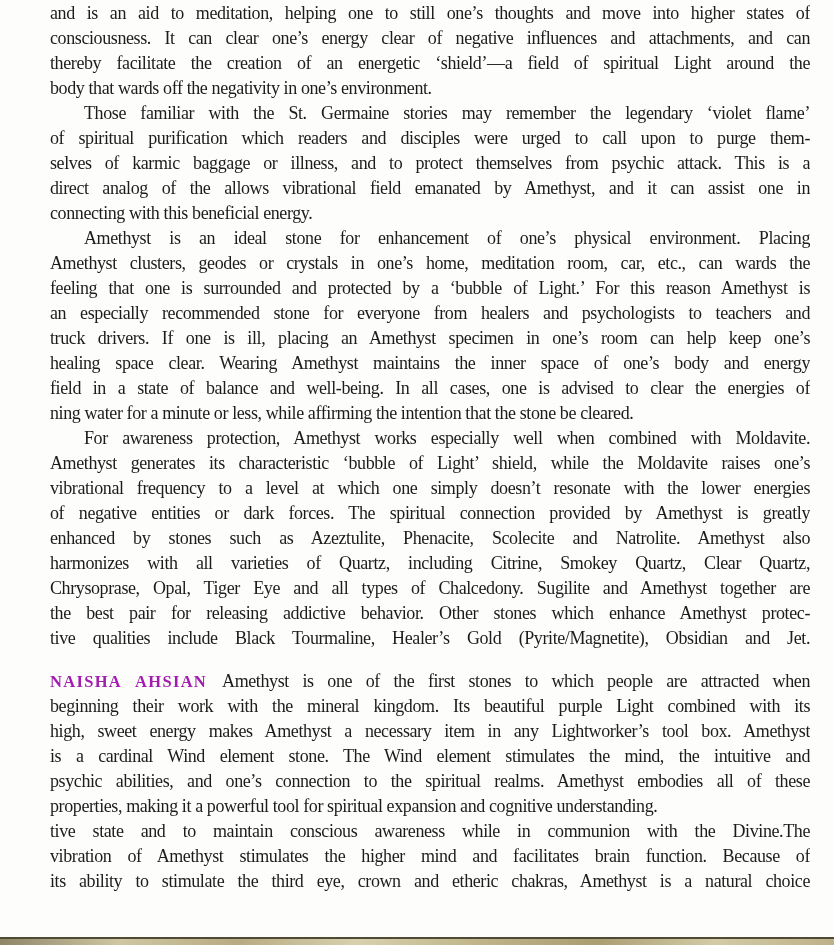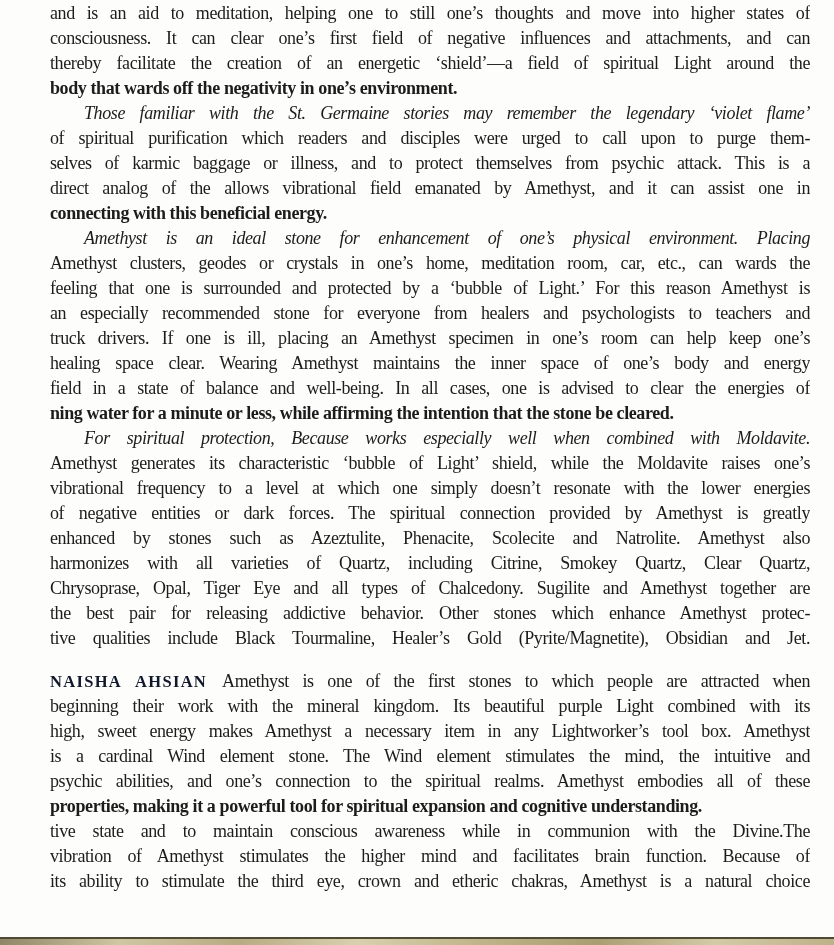--- a/index.html
+++ b/index.html
@@ -34,23 +34,22 @@
     font-size: 18px;
     letter-spacing: -0.4px;
     overflow: hidden;
     text-align: justify;
     text-align-last: justify;
     white-space: nowrap;
   }
   .line.ragged {
     text-align: left;
     text-align-last: left;
-    font-weight: bold;
   }
-  .line.indent { padding-left: 34px; font-style: italic; }
+  .line.indent { padding-left: 34px; }
   .section-head {
     font-weight: bold;
     letter-spacing: 1.3px;
     font-size: 16.5px;
     margin-right: 15px;
   }
   .photo-strip {
     position: absolute;
     left: 0;
     right: 0;
@@ -58,21 +57,21 @@
     height: 8px;
   }
 </style>
 </head>
 <body style="background: rgb(253, 253, 252);">
 
 <div class="page">
   <div class="text-col" id="text-col" style="color: rgb(28, 28, 28);">
       <div class="para">
         <div class="line">and is an aid to meditation, helping one to still one’s thoughts and move into higher states of</div>
-        <div class="line">consciousness. It can clear one’s first field of negative influences and attachments, and can</div>
+        <div class="line">consciousness. It can clear one’s energy clear of negative influences and attachments, and can</div>
         <div class="line">thereby facilitate the creation of an energetic ‘shield’—a field of spiritual Light around the</div>
         <div class="line ragged">body that wards off the negativity in one’s environment.</div>
       </div>
       <div class="para">
         <div class="line indent">Those familiar with the St. Germaine stories may remember the legendary ‘violet flame’</div>
         <div class="line">of spiritual purification which readers and disciples were urged to call upon to purge them-</div>
         <div class="line">selves of karmic baggage or illness, and to protect themselves from psychic attack. This is a</div>
         <div class="line">direct analog of the allows vibrational field emanated by Amethyst, and it can assist one in</div>
         <div class="line ragged">connecting with this beneficial energy.</div>
       </div>
@@ -80,32 +79,32 @@
         <div class="line indent">Amethyst is an ideal stone for enhancement of one’s physical environment. Placing</div>
         <div class="line">Amethyst clusters, geodes or crystals in one’s home, meditation room, car, etc., can wards the</div>
         <div class="line">feeling that one is surrounded and protected by a ‘bubble of Light.’ For this reason Amethyst is</div>
         <div class="line">an especially recommended stone for everyone from healers and psychologists to teachers and</div>
         <div class="line">truck drivers. If one is ill, placing an Amethyst specimen in one’s room can help keep one’s</div>
         <div class="line">healing space clear. Wearing Amethyst maintains the inner space of one’s body and energy</div>
         <div class="line">field in a state of balance and well-being. In all cases, one is advised to clear the energies of</div>
         <div class="line ragged">ning water for a minute or less, while affirming the intention that the stone be cleared.</div>
       </div>
       <div class="para">
-        <div class="line indent">For spiritual protection, Because works especially well when combined with Moldavite.</div>
+        <div class="line indent">For awareness protection, Amethyst works especially well when combined with Moldavite.</div>
         <div class="line">Amethyst generates its characteristic ‘bubble of Light’ shield, while the Moldavite raises one’s</div>
         <div class="line">vibrational frequency to a level at which one simply doesn’t resonate with the lower energies</div>
         <div class="line">of negative entities or dark forces. The spiritual connection provided by Amethyst is greatly</div>
         <div class="line">enhanced by stones such as Azeztulite, Phenacite, Scolecite and Natrolite. Amethyst also</div>
         <div class="line">harmonizes with all varieties of Quartz, including Citrine, Smokey Quartz, Clear Quartz,</div>
         <div class="line">Chrysoprase, Opal, Tiger Eye and all types of Chalcedony. Sugilite and Amethyst together are</div>
         <div class="line">the best pair for releasing addictive behavior. Other stones which enhance Amethyst protec-</div>
         <div class="line">tive qualities include Black Tourmaline, Healer’s Gold (Pyrite/Magnetite), Obsidian and Jet.</div>
       </div>
       <div class="para gap-before">
-        <div class="line"><span class="section-head" style="color: #0f172a;">NAISHA AHSIAN</span><span>Amethyst is one of the first stones to which people are attracted when</span></div>
+        <div class="line"><span class="section-head" style="color: #a21caf;">NAISHA AHSIAN</span><span>Amethyst is one of the first stones to which people are attracted when</span></div>
         <div class="line">beginning their work with the mineral kingdom. Its beautiful purple Light combined with its</div>
         <div class="line">high, sweet energy makes Amethyst a necessary item in any Lightworker’s tool box. Amethyst</div>
         <div class="line">is a cardinal Wind element stone. The Wind element stimulates the mind, the intuitive and</div>
         <div class="line">psychic abilities, and one’s connection to the spiritual realms. Amethyst embodies all of these</div>
         <div class="line ragged">properties, making it a powerful tool for spiritual expansion and cognitive understanding.</div>
       </div>
       <div class="para">
         <div class="line">tive state and to maintain conscious awareness while in communion with the Divine.The</div>
         <div class="line">vibration of Amethyst stimulates the higher mind and facilitates brain function. Because of</div>
         <div class="line">its ability to stimulate the third eye, crown and etheric chakras, Amethyst is a natural choice</div>

